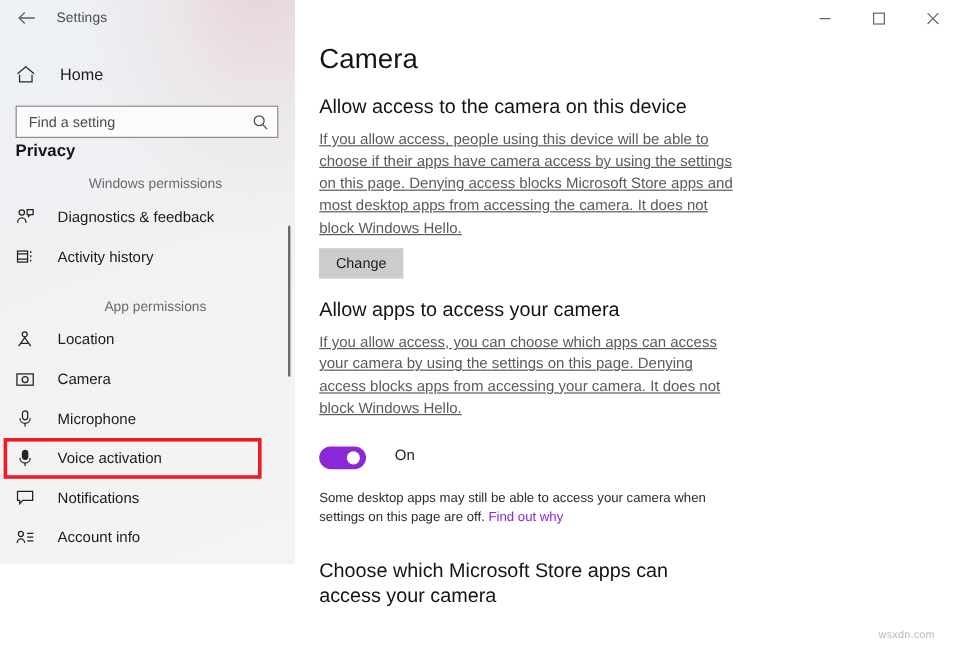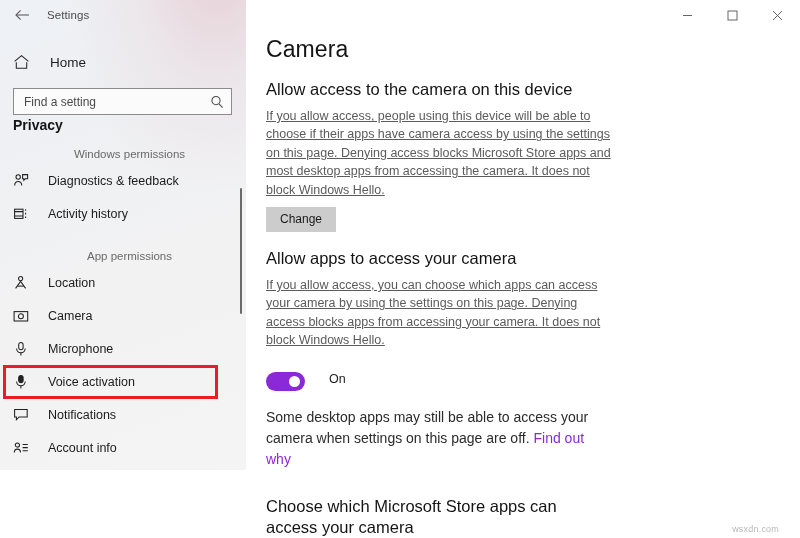--- a/index.html
+++ b/index.html
@@ -218,21 +218,21 @@
     width: 11px; height: 11px;
     border-radius: 50%;
     background: #ffffff;
   }
   .toggle-label {
     margin-left: 14px;
     font-size: 12.5px;
     color: #1c1c1c;
   }
   .note-text {
-    font-size: 14px;
+    font-size: 11px;
     color: #2b2b2b;
     line-height: 1.5;
     margin-top: 16px;
     max-width: 345px;
   }
   .link {
     color: #8b29d8;
     text-decoration: none;
     cursor: pointer;
   }

